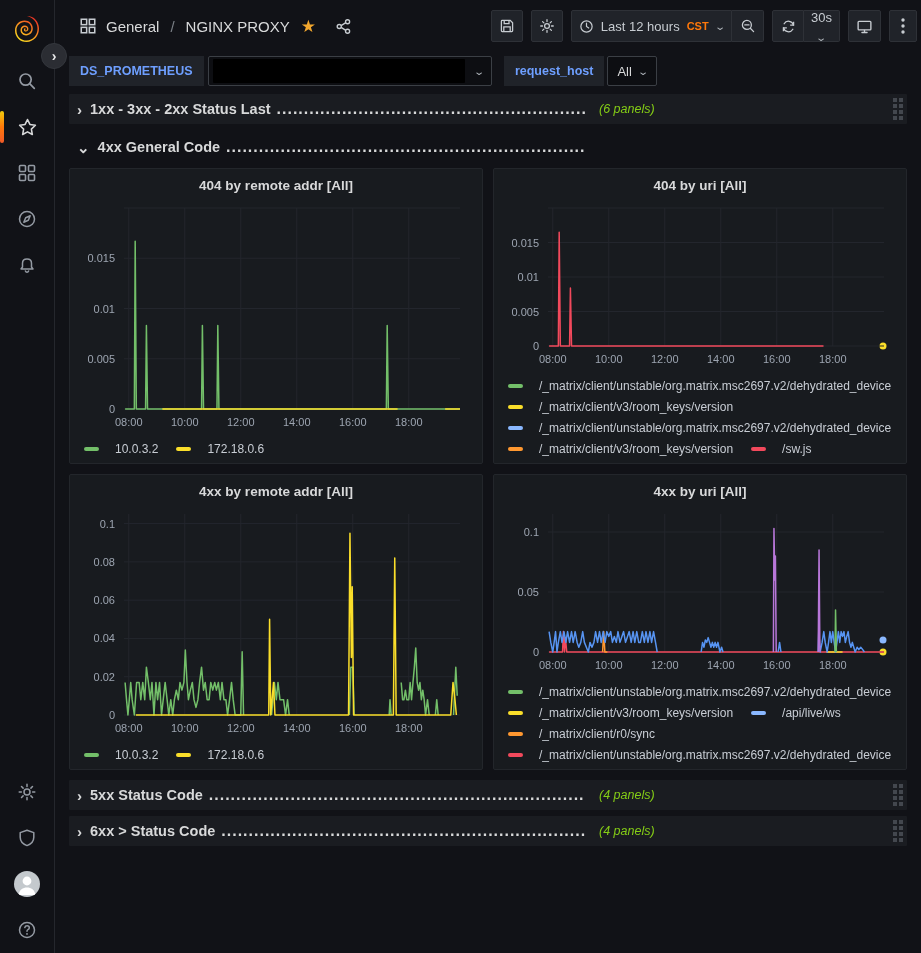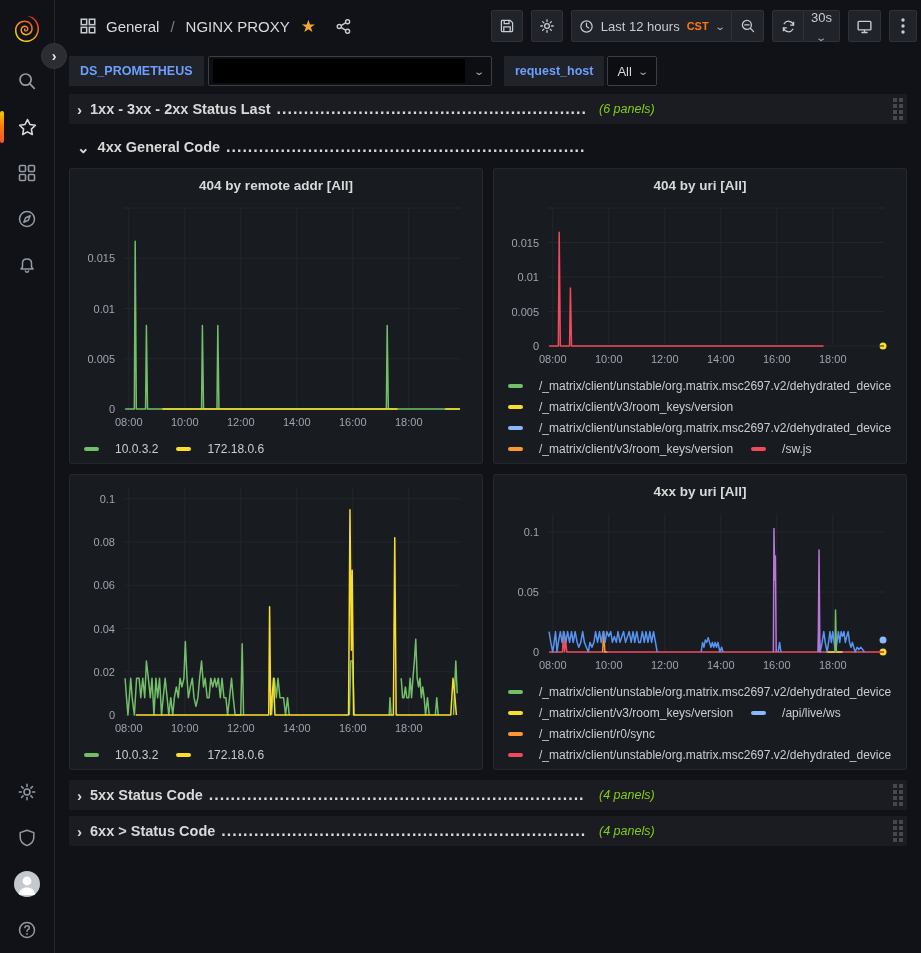--- a/index.html
+++ b/index.html
@@ -375,20 +375,21 @@
               <span class="legend-item">
                 <span class="swatch" style="background: rgb(242, 73, 92);"></span>
                 <span>/sw.js</span>
               </span>
             </div>
         </div>
       </div>
 
       <div class="grid">
         <div class="panel">
+          <div class="panel-title">4xx by remote addr [All]</div>
           <div class="chart">
               <div class="plot">
                 <svg viewBox="0 0 1000 300" preserveAspectRatio="none">
                   <line x1="0" x2="1000" y1="300" y2="300" stroke="#23262d" vector-effect="non-scaling-stroke"></line>
                   <line x1="0" x2="1000" y1="242.85714285714286" y2="242.85714285714286" stroke="#23262d" vector-effect="non-scaling-stroke"></line>
                   <line x1="0" x2="1000" y1="185.71428571428572" y2="185.71428571428572" stroke="#23262d" vector-effect="non-scaling-stroke"></line>
                   <line x1="0" x2="1000" y1="128.57142857142858" y2="128.57142857142858" stroke="#23262d" vector-effect="non-scaling-stroke"></line>
                   <line x1="0" x2="1000" y1="71.42857142857142" y2="71.42857142857142" stroke="#23262d" vector-effect="non-scaling-stroke"></line>
                   <line x1="0" x2="1000" y1="14.285714285714278" y2="14.285714285714278" stroke="#23262d" vector-effect="non-scaling-stroke"></line>
                   <line x1="14.166666666666663" x2="14.166666666666663" y1="0" y2="300" stroke="#23262d" vector-effect="non-scaling-stroke"></line>

